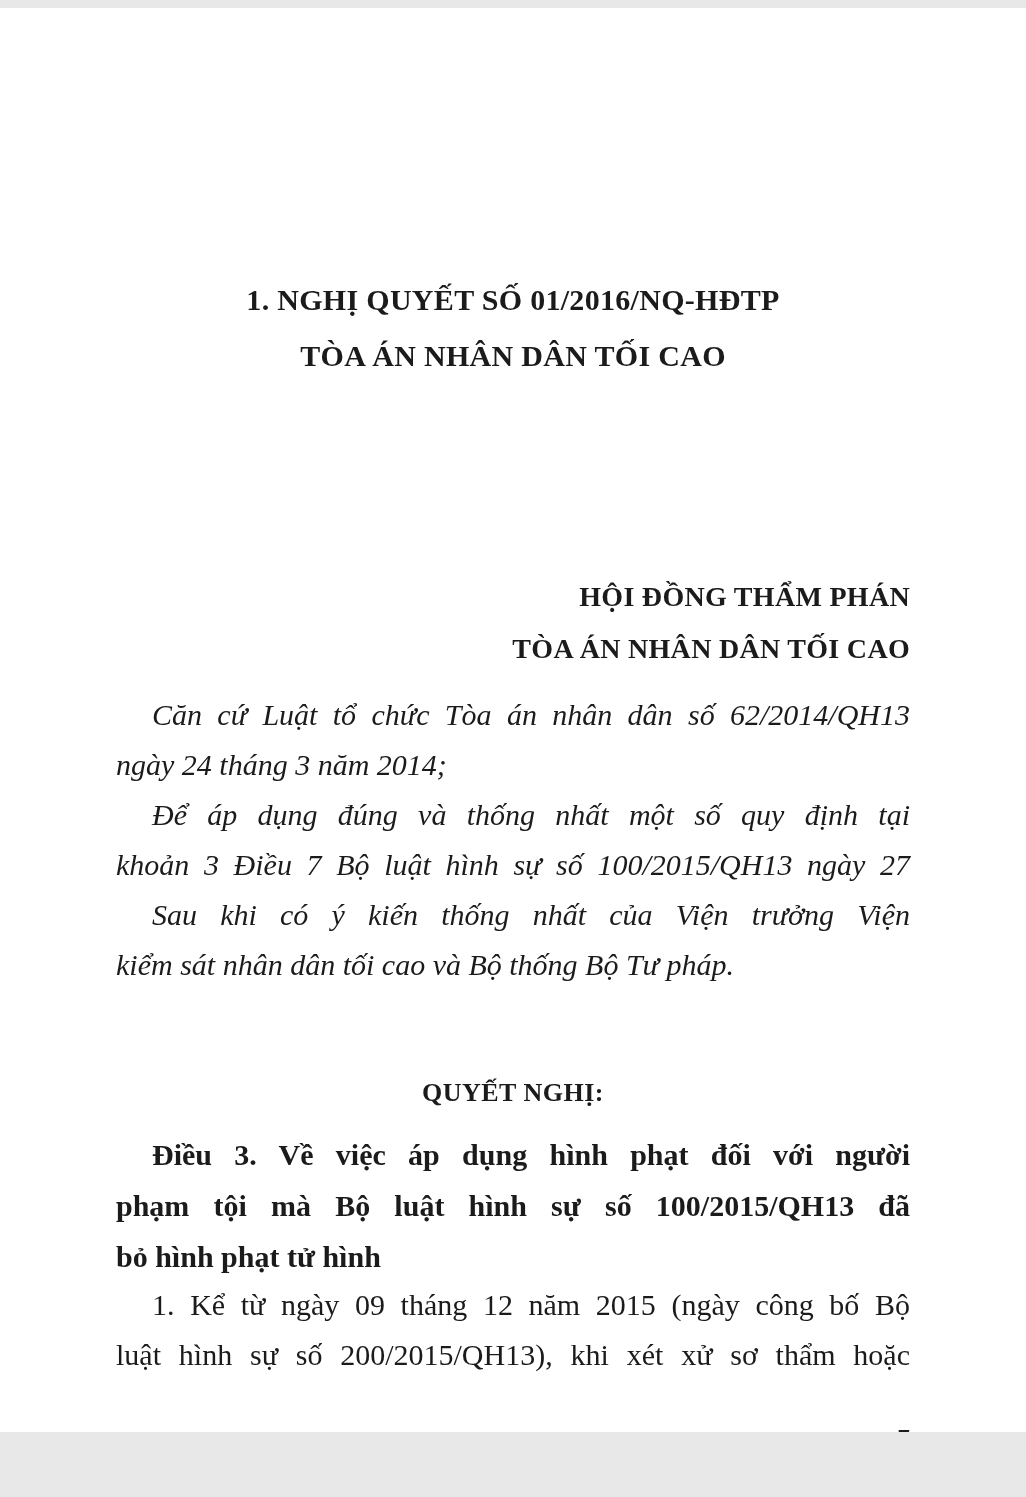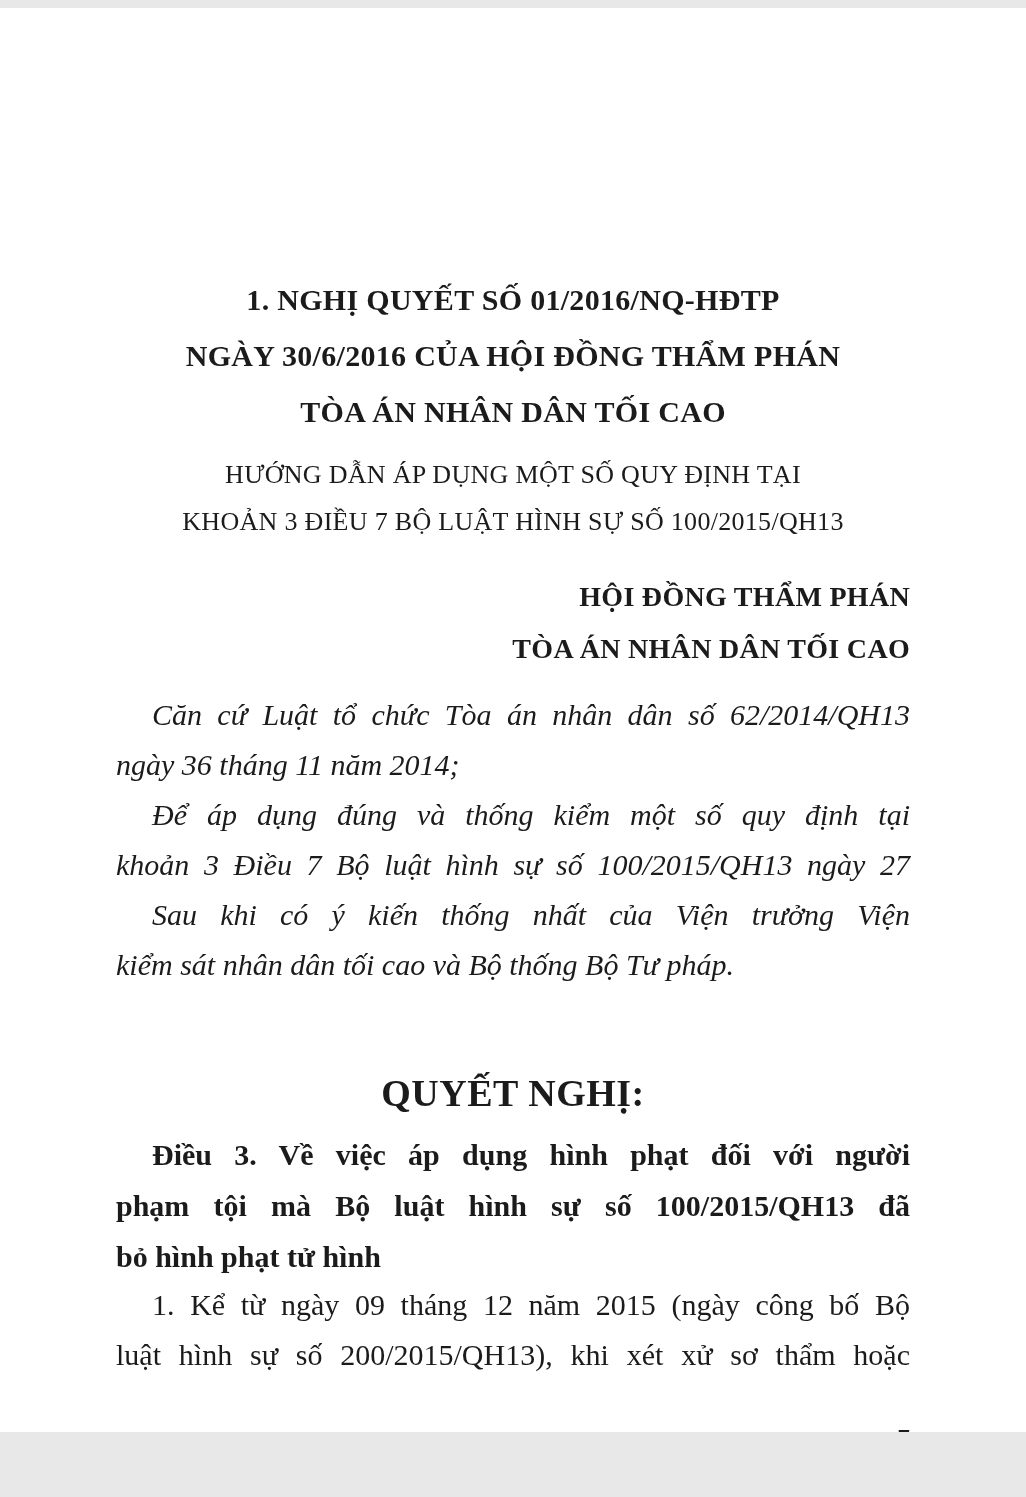--- a/index.html
+++ b/index.html
@@ -48,21 +48,21 @@
     top: 682px;
     font-style: italic;
     font-size: 30px;
     line-height: 50px;
   }
   
   .resolution {
     top: 1065px;
     text-align: center;
     font-weight: bold;
-    font-size: 38px;
+    font-size: 26px;
     line-height: 40px;
     letter-spacing: 0.5px;
   }
   
   .article1 {
     top: 1121px;
     font-weight: bold;
     font-size: 30px;
     line-height: 51px;
   }
@@ -105,41 +105,36 @@
     letter-spacing: -3px;
   }
 </style>
 </head>
 <body>
 
 <div class="page">
 
   <div class="abs doc-title">
     <div>1. NGHỊ QUYẾT SỐ 01/2016/NQ-HĐTP</div>
-    <div>NGÀY 30/6/2016 CỦA HỘI ĐỒNG THẨM PHÁN</div>
     <div>TÒA ÁN NHÂN DÂN TỐI CAO</div>
   </div>
 
-  <div class="abs doc-subtitle">
-    <div>HƯỚNG DẪN ÁP DỤNG MỘT SỐ QUY ĐỊNH TẠI</div>
-    <div>KHOẢN 3 ĐIỀU 7 BỘ LUẬT HÌNH SỰ SỐ 100/2015/QH13</div>
-  </div>
 
   <div class="abs issuer">
     <div>HỘI ĐỒNG THẨM PHÁN</div>
     <div>TÒA ÁN NHÂN DÂN TỐI CAO</div>
   </div>
 
   <div class="abs preamble">
     <div>
       <div class="jline ind">Căn cứ Luật tổ chức Tòa án nhân dân số 62/2014/QH13</div>
-      <div class="nline">ngày 36 tháng 11 năm 2014;</div>
+      <div class="nline">ngày 24 tháng 3 năm 2014;</div>
     </div>
     <div>
-      <div class="jline ind">Để áp dụng đúng và thống kiểm một số quy định tại</div>
+      <div class="jline ind">Để áp dụng đúng và thống nhất một số quy định tại</div>
       <div class="jline">khoản 3 Điều 7 Bộ luật hình sự số 100/2015/QH13 ngày 27</div>
     </div>
     <div>
       <div class="jline ind">Sau khi có ý kiến thống nhất của Viện trưởng Viện</div>
       <div class="nline">kiểm sát nhân dân tối cao và Bộ thống Bộ Tư pháp.</div>
     </div>
   </div>
 
   <div class="abs resolution">QUYẾT NGHỊ:</div>
 

